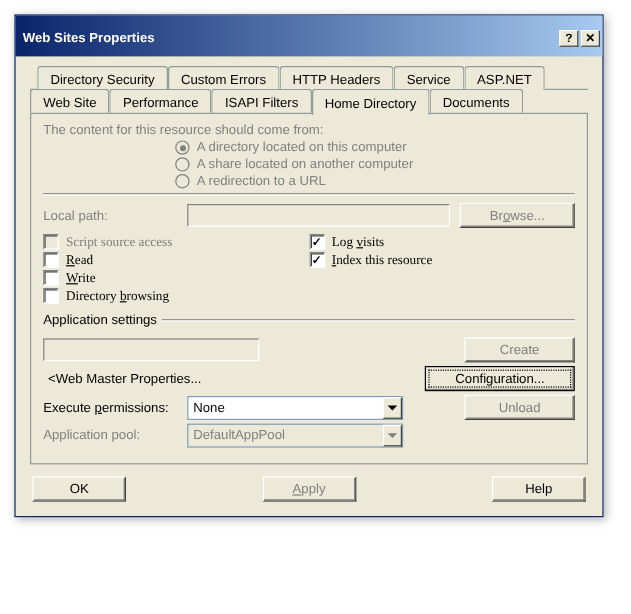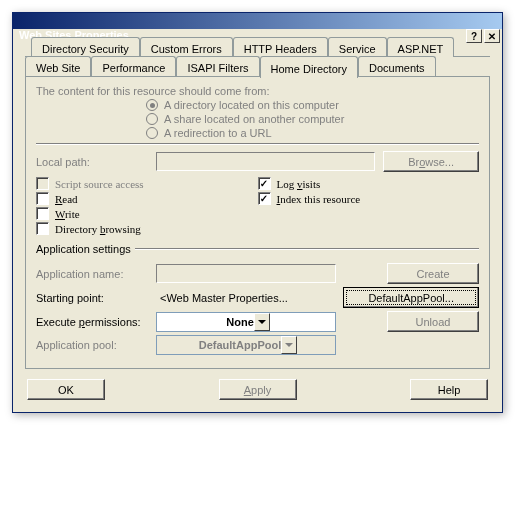--- a/index.html
+++ b/index.html
@@ -12,26 +12,26 @@
   }
   .shadow-wrap {
     filter: drop-shadow(2px 2px 4px rgba(0,0,0,0.3));
   }
   .window {
     width: 491px;
     background: #ECE9D8;
     border: 1px solid #0A246A;
   }
   .titlebar {
-    height: 16px;
+    height: 34px;
     background: linear-gradient(to right, #0A246A, #A6CAF0);
     color: #fff;
     display: flex;
-    align-items: flex-start;
-    padding: 16px 2px 0 6px;
+    align-items: center;
+    padding: 4px 2px 0 6px;
     font-weight: bold;
     font-size: 11px;
   }
   .titlebar .title { flex: 1; }
   .titlebar .tbtn {
     width: 16px; height: 14px;
     background: #ECE9D8;
     border: 1px solid #fff;
     border-right-color:#404040; border-bottom-color:#404040;
     margin-left: 2px;
@@ -112,21 +112,21 @@
     margin-right:6px; display:inline-flex;align-items:center;justify-content:center;
     font-size:10px;font-weight:bold;
   }
   .cb.disabled{background:#ECE9D8}
   .und { text-decoration: underline; text-decoration-thickness:1px;}
   .groupline { border-top:1px solid #808080; border-bottom:1px solid #fff; margin: 4px 0 6px 0; }
   .grouplabel { display:flex; align-items:center; }
   .grouplabel .line{ flex:1; border-top:1px solid #808080; border-bottom:1px solid #fff; margin-left:4px; height:0;}
   .select {
     flex:1; height:20px; background:#fff; border:1px solid #7F9DB9;
-    display:flex;align-items:center;justify-content:center;padding-left:4px;font-weight:bold;
+    display:flex;align-items:center;justify-content:space-between;padding-left:4px;
   }
   .select .arrow{
     width:16px;height:18px;background:#ECE9D8;border:1px solid #fff;
     border-right-color:#404040;border-bottom-color:#404040;
     display:flex;align-items:center;justify-content:center;
   }
   .select .arrow::after{content:'';border-left:4px solid transparent;border-right:4px solid transparent;border-top:4px solid #000;}
   .select.disabled{background:#ECE9D8;color:#808080}
   .select.disabled .arrow::after{border-top-color:#808080}
   .footer { display:flex; justify-content:space-between; gap:6px; padding: 10px 2px 2px 2px;}
@@ -219,31 +219,29 @@
               </div>
         </div>
       </div>
 
       <div class="grouplabel" style="margin-top:6px">
         <span>Application settings</span>
         <span class="line"></span>
       </div>
 
       <div class="row" style="margin-top:8px">
-        <span class="label disabled">Application name:</span>
         <span class="input" style="flex:0 0 180px"></span>
         <span style="flex:1"></span>
         <span class="btn disabled" style="min-width:92px">Create</span>
       </div>
 
       <div class="row">
-        <span class="label">Starting point:</span>
         <span class="static-text" style="flex:0 0 180px">&lt;Web Master Properties...</span>
         <span style="flex:1"></span>
-        <span class="btn focus" style="min-width:92px">DefaultAppPool...</span>
+        <span class="btn focus" style="min-width:92px">Configuration...</span>
       </div>
 
       <div class="row">
         <span class="label">Execute <span class="und">p</span>ermissions:</span>
         <span class="select" style="flex:0 0 180px">
               <span>None</span>
               <span class="arrow"></span>
             </span>
         <span style="flex:1"></span>
         <span class="btn disabled" style="min-width:92px">Unload</span>

